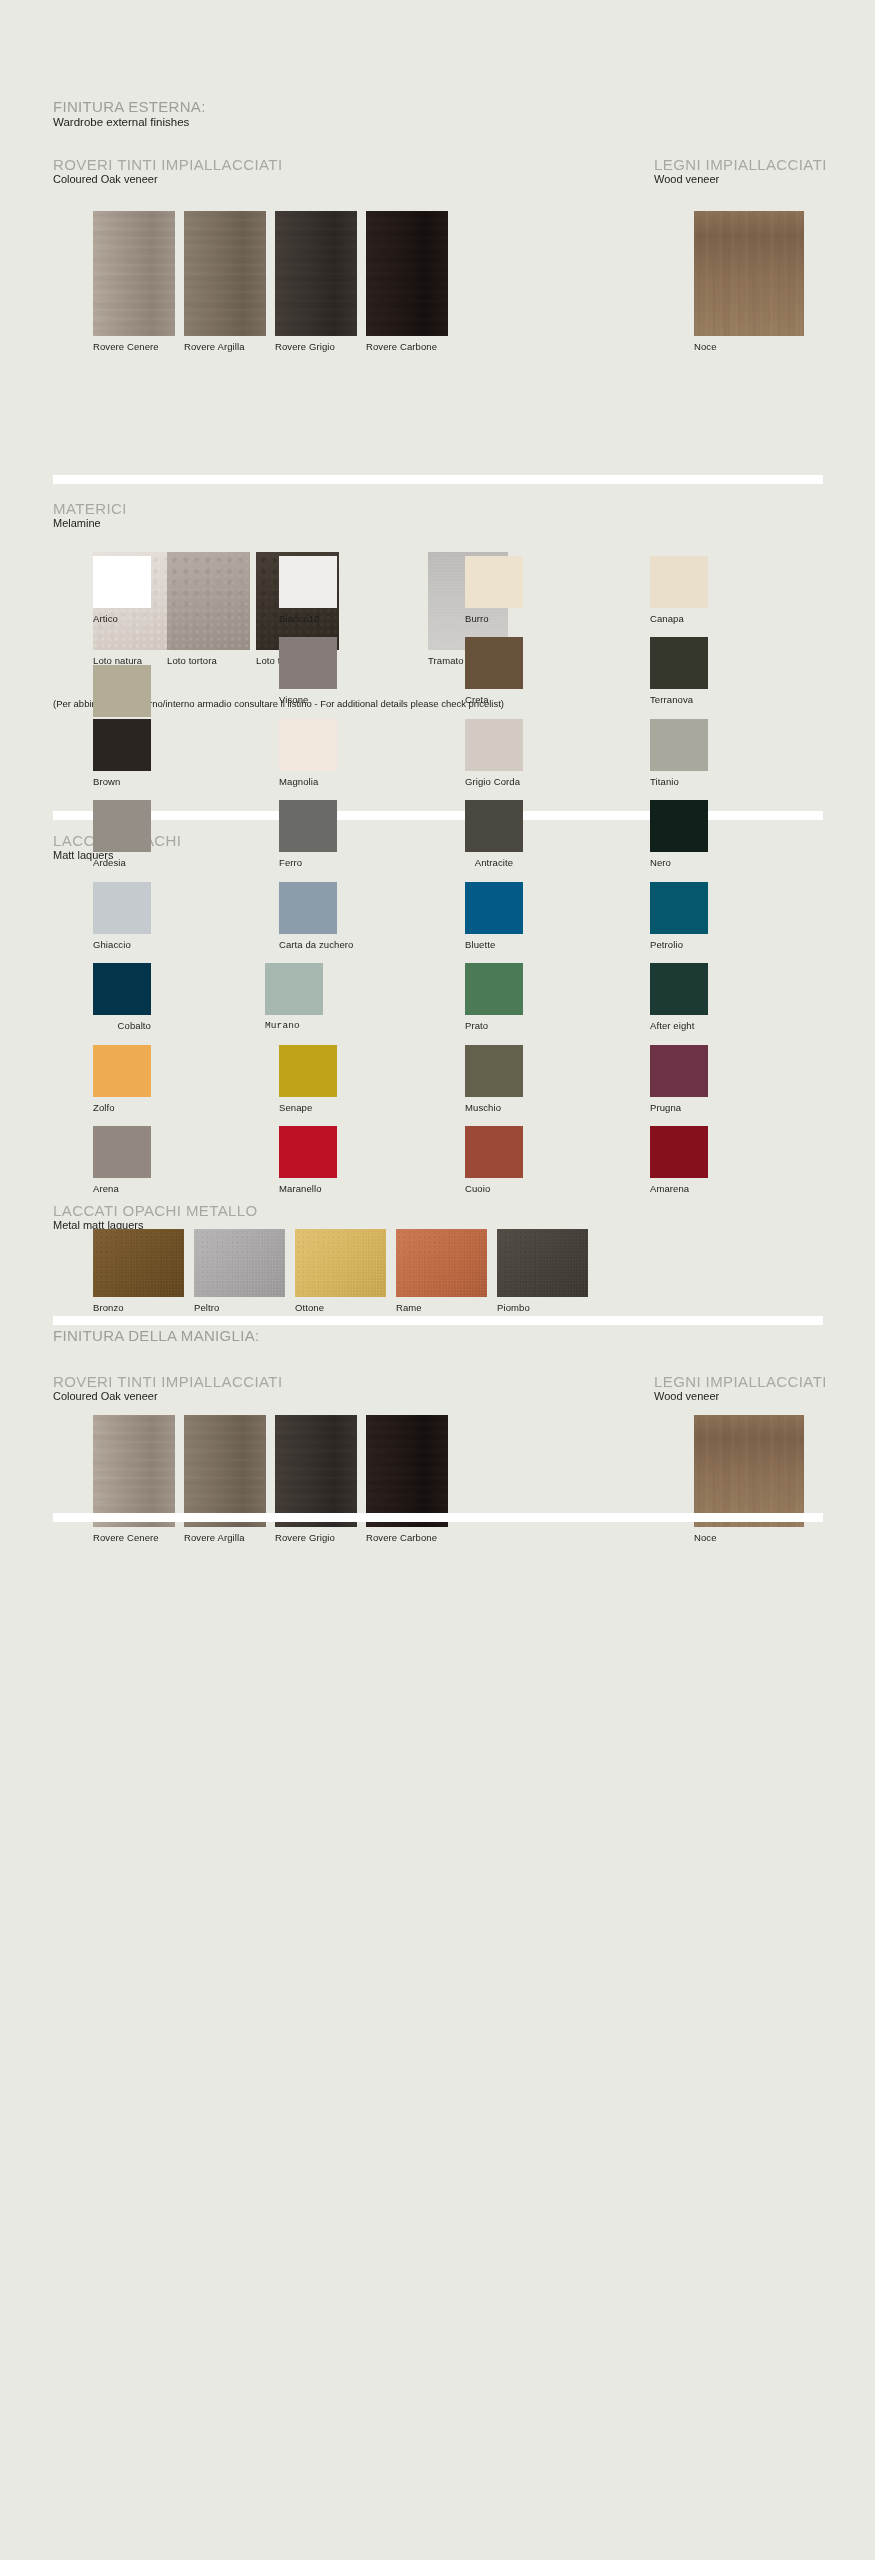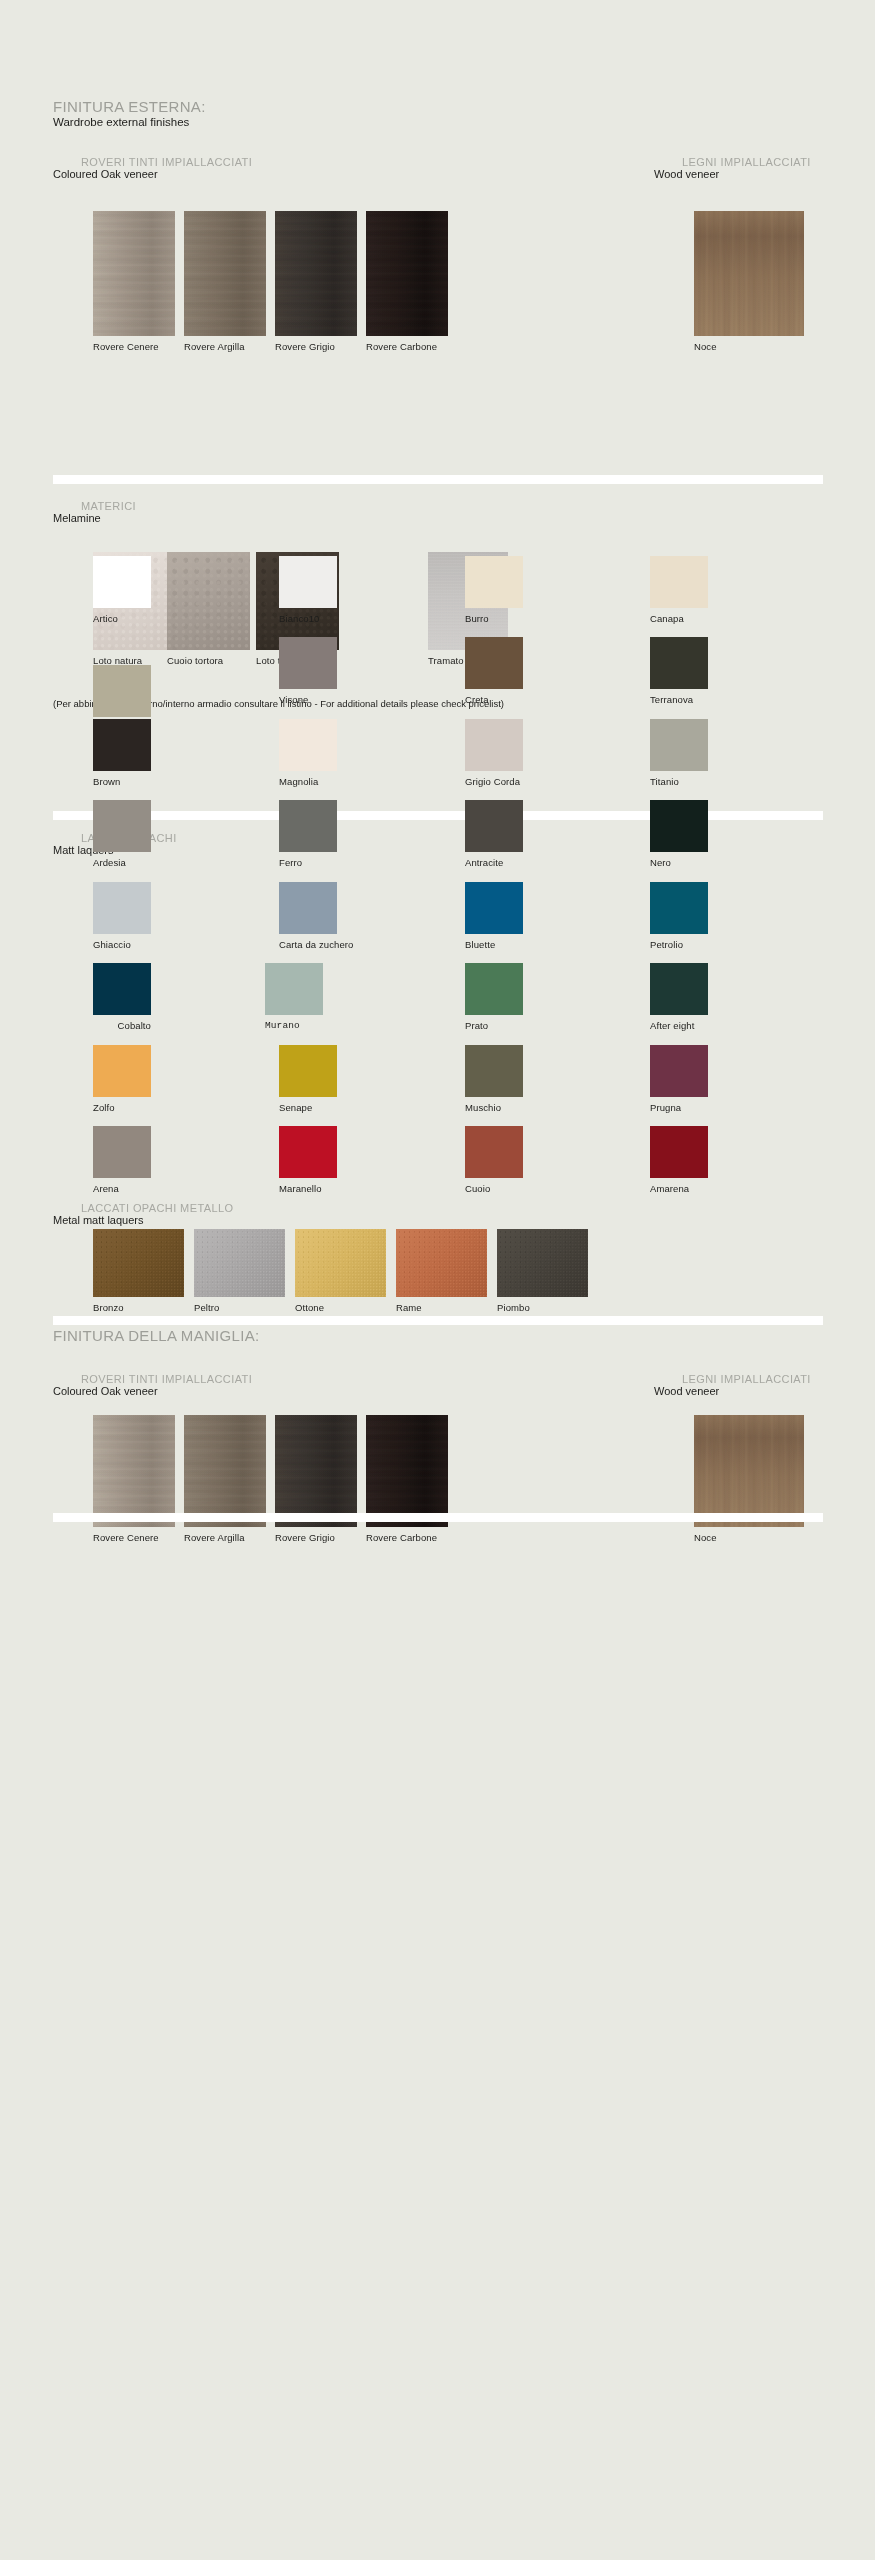--- a/index.html
+++ b/index.html
@@ -27,21 +27,21 @@
   .sec-title-it{
     font-size:15px;color:#9d9e98;letter-spacing:.3px;font-weight:400;
   }
   .sec-title-en{
     font-size:11.5px;color:#1d1d1b;margin-top:1px;
   }
 
   
   .blk{position:absolute;}
 
-  .grp-label-it{font-size:11px;color:#a7a8a2;letter-spacing:.4px;text-transform:none;margin-left:28px;}
+  .grp-label-it{font-size:15px;color:#a7a8a2;letter-spacing:.4px;text-transform:none;}
   .grp-label-en{font-size:11px;color:#1d1d1b;margin-top:0px;}
 
   .divider{position:absolute;left:53px;width:770px;height:9px;background:#ffffff;}
 
   .swatch-cap{
     font-size:9.5px;color:#1d1d1b;margin-top:5px;
     white-space:nowrap;letter-spacing:.1px;
   }
   .sw{position:absolute;padding-left:40px;}
   .sw .chip{display:block;}
@@ -120,21 +120,21 @@
     <div class="grp-label-it">MATERICI</div>
     <div class="grp-label-en">Melamine</div>
   </div>
   <div id="row-melamine" style="position: absolute; left: 0px; top: 0px;">
       <div class="sw" style="left: 53px; top: 552px;">
         <div class="chip leather" style="width: 83px; height: 98px; background-color: rgb(221, 213, 207); background-image: radial-gradient(at 35% 40%, rgba(232, 225, 219, 0.4) 1.5px, transparent 2.2px), radial-gradient(at 70% 75%, rgba(207, 198, 191, 0.467) 2px, transparent 2.8px), linear-gradient(160deg, rgb(232, 225, 219) 0%, rgb(221, 213, 207) 45%, rgb(207, 198, 191) 100%);"></div>
         <div class="swatch-cap">Loto natura</div>
       </div>
       <div class="sw" style="left: 127px; top: 552px;">
         <div class="chip leather" style="width: 83px; height: 98px; background-color: rgb(168, 159, 151); background-image: radial-gradient(at 35% 40%, rgba(182, 173, 164, 0.4) 1.5px, transparent 2.2px), radial-gradient(at 70% 75%, rgba(151, 142, 134, 0.467) 2px, transparent 2.8px), linear-gradient(160deg, rgb(182, 173, 164) 0%, rgb(168, 159, 151) 45%, rgb(151, 142, 134) 100%);"></div>
-        <div class="swatch-cap">Cuoio tortora</div>
+        <div class="swatch-cap">Loto tortora</div>
       </div>
       <div class="sw" style="left: 216px; top: 552px;">
         <div class="chip leather" style="width: 83px; height: 98px; background-color: rgb(60, 52, 44); background-image: radial-gradient(at 35% 40%, rgba(72, 63, 54, 0.4) 1.5px, transparent 2.2px), radial-gradient(at 70% 75%, rgba(46, 40, 33, 0.467) 2px, transparent 2.8px), linear-gradient(160deg, rgb(72, 63, 54) 0%, rgb(60, 52, 44) 45%, rgb(46, 40, 33) 100%);"></div>
         <div class="swatch-cap">Loto terra</div>
       </div>
       <div class="sw" style="left: 388px; top: 552px;">
         <div class="chip linen" style="width: 80px; height: 98px; background-color: rgb(201, 199, 197); background-image: repeating-linear-gradient(90deg, rgba(188, 186, 184, 0.267) 0px, rgba(212, 210, 208, 0) 1px, rgba(188, 186, 184, 0.2) 2px), repeating-linear-gradient(0deg, rgba(212, 210, 208, 0.333) 0px, rgba(201, 199, 197, 0) 1px, rgba(188, 186, 184, 0.133) 3px), linear-gradient(0deg, rgb(212, 210, 208) 0%, rgb(201, 199, 197) 55%, rgb(188, 186, 184) 100%);"></div>
         <div class="swatch-cap">Tramato Lino</div>
       </div>
     </div>
@@ -196,21 +196,21 @@
         <div class="swatch-cap">Titanio</div>
       </div>
       <div class="sw" style="left: 53px; top: 800px;">
         <div class="chip" style="width: 58px; height: 52px; background-color: rgb(148, 142, 134);"></div>
         <div class="swatch-cap">Ardesia</div>
       </div>
       <div class="sw" style="left: 239px; top: 800px;">
         <div class="chip" style="width: 58px; height: 52px; background-color: rgb(106, 107, 102);"></div>
         <div class="swatch-cap">Ferro</div>
       </div>
-      <div class="sw" style="left: 425px; top: 800px;">
+      <div class="sw" style="left: 425px; top: 800px; text-align: center;">
         <div class="chip" style="width: 58px; height: 52px; background-color: rgb(75, 71, 65);"></div>
         <div class="swatch-cap">Antracite</div>
       </div>
       <div class="sw" style="left: 610px; top: 800px;">
         <div class="chip" style="width: 58px; height: 52px; background-color: rgb(18, 32, 28);"></div>
         <div class="swatch-cap">Nero</div>
       </div>
       <div class="sw" style="left: 53px; top: 882px;">
         <div class="chip" style="width: 58px; height: 52px; background-color: rgb(196, 202, 205);"></div>
         <div class="swatch-cap">Ghiaccio</div>

